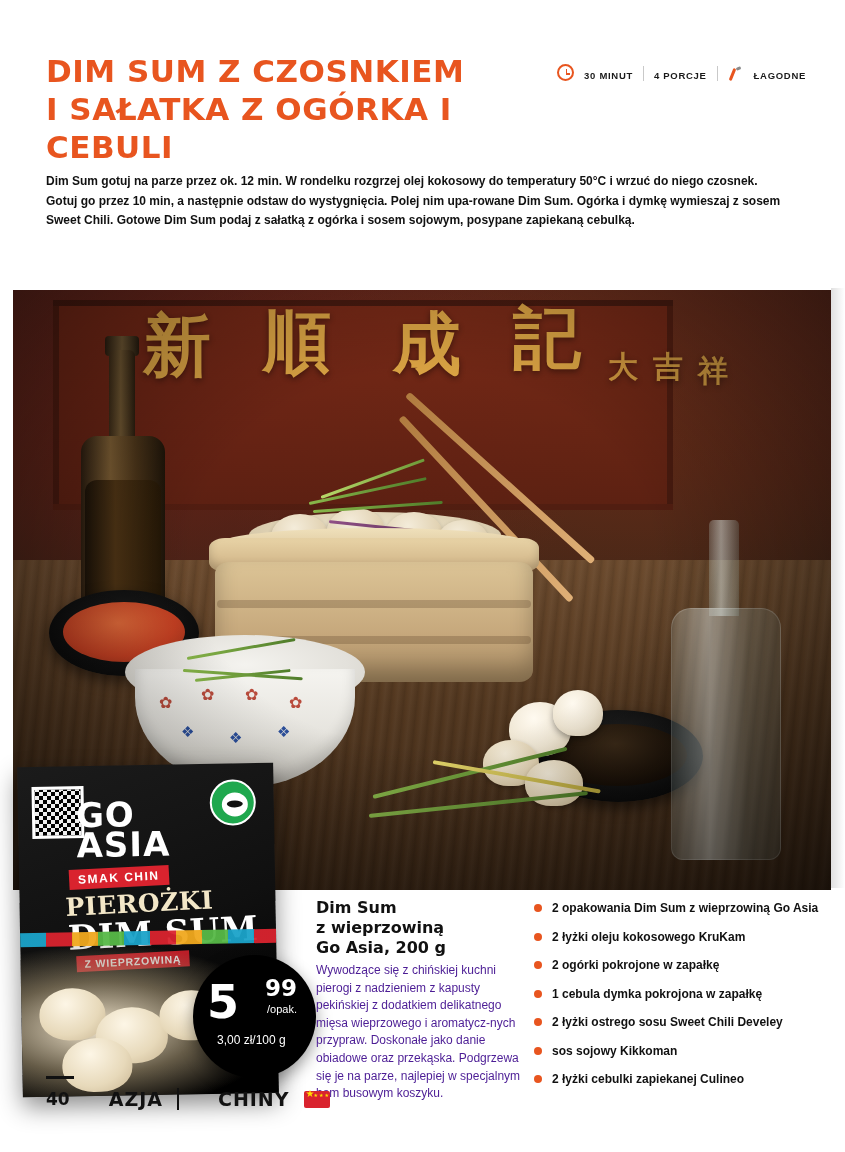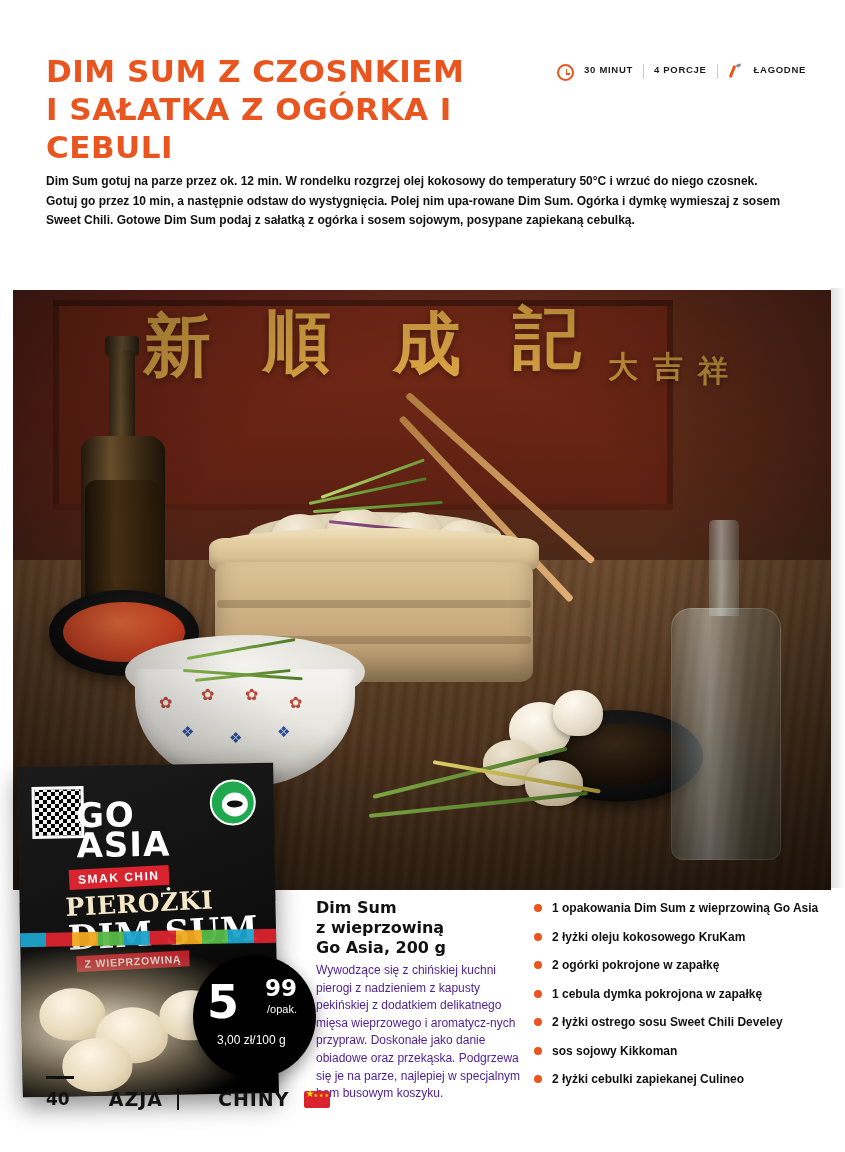--- a/index.html
+++ b/index.html
@@ -35,21 +35,21 @@
     text-transform: uppercase;
     max-width: 520px;
   }
   .title .line2 { display: block; }
 
   .meta {
     position: absolute;
     right: 0;
     top: 12px;
     display: flex;
-    align-items: flex-start;
+    align-items: flex-end;
     gap: 10px;
     font-size: 9.5px;
     font-weight: 700;
     letter-spacing: 0.7px;
     color: #1a1a1a;
     text-transform: uppercase;
   }
   .meta .clock {
     width: 17px; height: 17px;
     border: 2px solid #e8551f;
@@ -770,21 +770,21 @@
   <div class="prod">
     <h3>
       <span>Dim Sum</span><br>
       <span>z wieprzowiną</span><br>
       <span>Go Asia, 200 g</span>
     </h3>
     <p>Wywodzące się z chińskiej kuchni pierogi z nadzieniem z kapusty pekińskiej z dodatkiem delikatnego mięsa wieprzowego i aromatycz-nych przypraw. Doskonałe jako danie obiadowe oraz przekąska. Podgrzewa się je na parze, najlepiej w specjalnym bam busowym koszyku.</p>
   </div>
 
   <div class="ingredients">
-    <div class="ing-item"><span class="dot"></span><span>1 opakowania Dim Sum
+    <div class="ing-item"><span class="dot"></span><span>2 opakowania Dim Sum
 z wieprzowiną Go Asia</span></div>
     <div class="ing-item"><span class="dot"></span><span>2 łyżki oleju kokosowego KruKam</span></div>
     <div class="ing-item"><span class="dot"></span><span>2 ogórki pokrojone w zapałkę</span></div>
     <div class="ing-item"><span class="dot"></span><span>1 cebula dymka pokrojona w zapałkę</span></div>
     <div class="ing-item"><span class="dot"></span><span>2 łyżki ostrego sosu Sweet Chili Develey</span></div>
     <div class="ing-item"><span class="dot"></span><span>sos sojowy Kikkoman</span></div>
     <div class="ing-item"><span class="dot"></span><span>2 łyżki cebulki zapiekanej Culineo</span></div>
   </div>
 
   <div class="footer">

